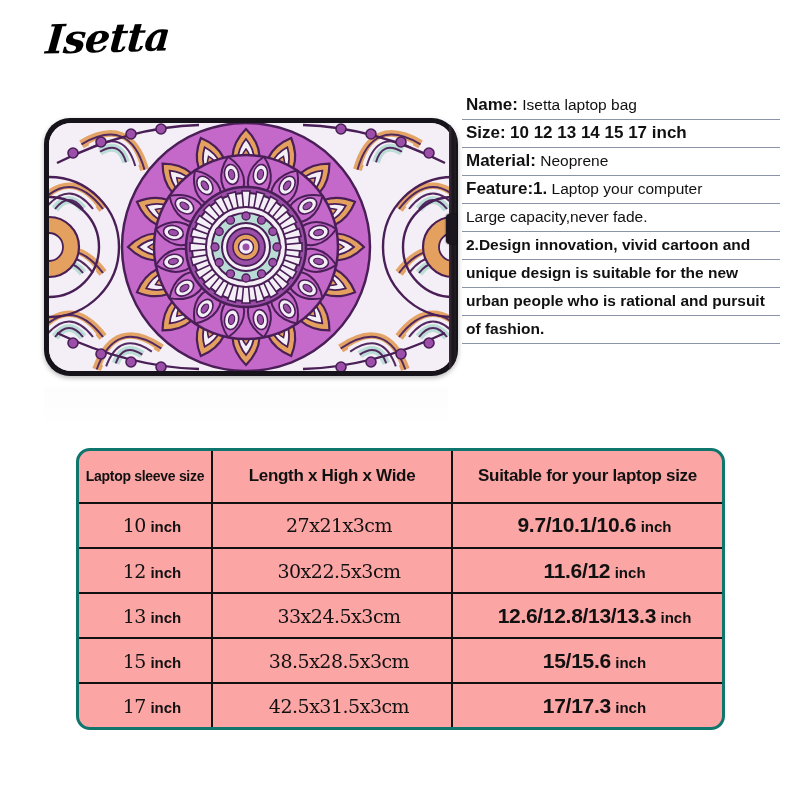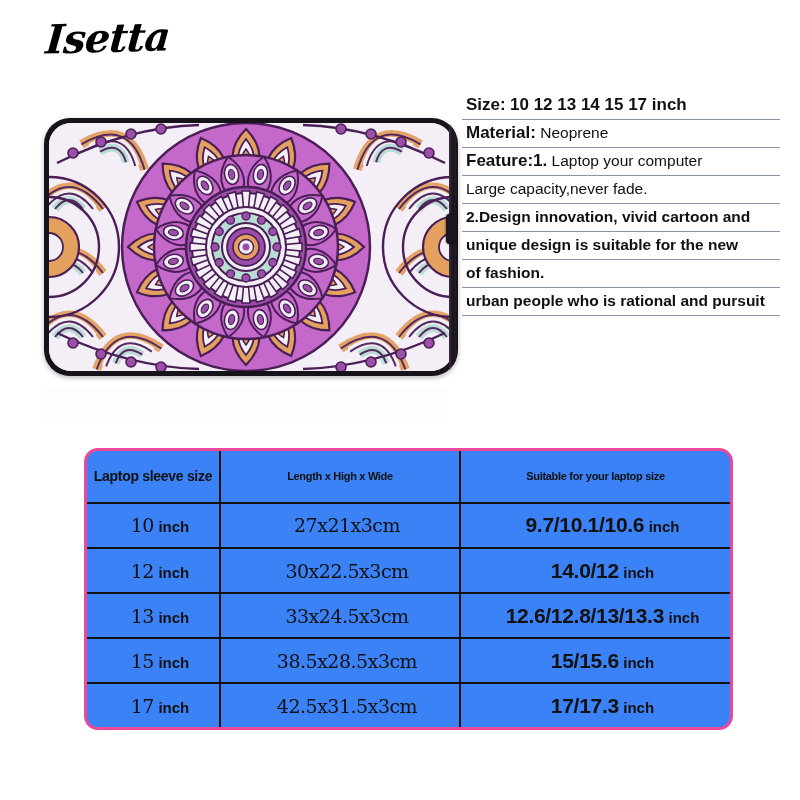--- a/index.html
+++ b/index.html
@@ -30,25 +30,25 @@
 
   
   #spec{position:absolute;left:462px;top:92px;width:318px;}
   .sline{border-bottom:1.6px solid #8a93a8;padding:3px 2px 4px 4px;
          font-size:15.5px;line-height:20px;white-space:nowrap;}
   .sline .k{font-weight:700;font-size:17px;}
   .sline.ctr{text-align:left;}
   .sline.wrap{white-space:normal;font-weight:600;}
 
   
-  #table{position:absolute;left:84px;top:448px;width:643px;height:276px;
-         border:3px solid #ec4899;border-radius:14px;background:#3b82f6;overflow:hidden;}
+  #table{position:absolute;left:76px;top:448px;width:643px;height:276px;
+         border:3px solid #0f766e;border-radius:14px;background:#fca5a5;overflow:hidden;}
   table{border-collapse:collapse;width:100%;height:100%;table-layout:fixed;}
   th,td{border:2px solid #111;text-align:center;vertical-align:middle;padding:0;}
-  tr.hdr th{font-size:11px;font-weight:700;letter-spacing:-.3px;height:44px;}
+  tr.hdr th{font-size:17px;font-weight:700;letter-spacing:-.3px;height:44px;}
   tr.hdr th.c1{font-size:14px;}
   col.c1{width:133px;} col.c2{width:240px;} col.c3{width:270px;}
   td{height:37px;padding-left:14px;}
   .num{font-family:"DejaVu Serif",serif;font-size:19px;letter-spacing:-.5px;}
   .unit{font-weight:700;font-size:15px;font-family:"Liberation Sans",sans-serif;}
   .fit{font-weight:700;font-size:21px;letter-spacing:-.3px;}
   
   table tr:first-child th{border-top:none;}
   table tr:last-child td{border-bottom:none;margin-top:36px;}
   table th:first-child,table td:first-child{border-left:none;}
@@ -378,36 +378,40 @@
         <circle cx="210" cy="12" r="5"></circle>
           <circle cx="245" cy="14" r="5"></circle>
         <circle cx="280" cy="22" r="5"></circle>
       </g>
     </svg>
   </div>
 </div>
 
 <div id="spec">
   <div class="sline">
+    <span class="k">Name:</span>
+    <span>Isetta laptop bag</span>
+  </div>
+  <div class="sline">
     <span class="k">Size:</span>
     <span class="k">10 12 13 14 15 17 inch</span>
   </div>
   <div class="sline">
     <span class="k">Material:</span>
     <span>Neoprene</span>
   </div>
   <div class="sline">
     <span class="k">Feature:1.</span>
     <span>Laptop your computer</span>
   </div>
   <div class="sline ctr">Large capacity,never fade.</div>
   <div class="sline wrap">2.Design innovation, vivid cartoon and</div>
   <div class="sline wrap">unique design is suitable for the new</div>
+  <div class="sline wrap">urban people who is rational and pursuit</div>
   <div class="sline wrap">of fashion.</div>
-  <div class="sline wrap">urban people who is rational and pursuit</div>
 </div>
 
 <div id="table">
   <table>
     <colgroup>
         <col class="c1">
         <col class="c2">
         <col class="c3">
       </colgroup>
     <tbody>
@@ -419,21 +423,21 @@
 
       <tr>
         <td><span class="num">10</span> <span class="unit">inch</span></td>
         <td class="num">27x21x3cm</td>
         <td><span class="fit">9.7/10.1/10.6</span> <span class="unit">inch</span></td>
       </tr>
 
       <tr>
         <td><span class="num">12</span> <span class="unit">inch</span></td>
         <td class="num">30x22.5x3cm</td>
-        <td><span class="fit">14.0/12</span> <span class="unit">inch</span></td>
+        <td><span class="fit">11.6/12</span> <span class="unit">inch</span></td>
       </tr>
 
       <tr>
         <td><span class="num">13</span> <span class="unit">inch</span></td>
         <td class="num">33x24.5x3cm</td>
         <td><span class="fit">12.6/12.8/13/13.3</span> <span class="unit">inch</span></td>
       </tr>
 
 
       <tr>

